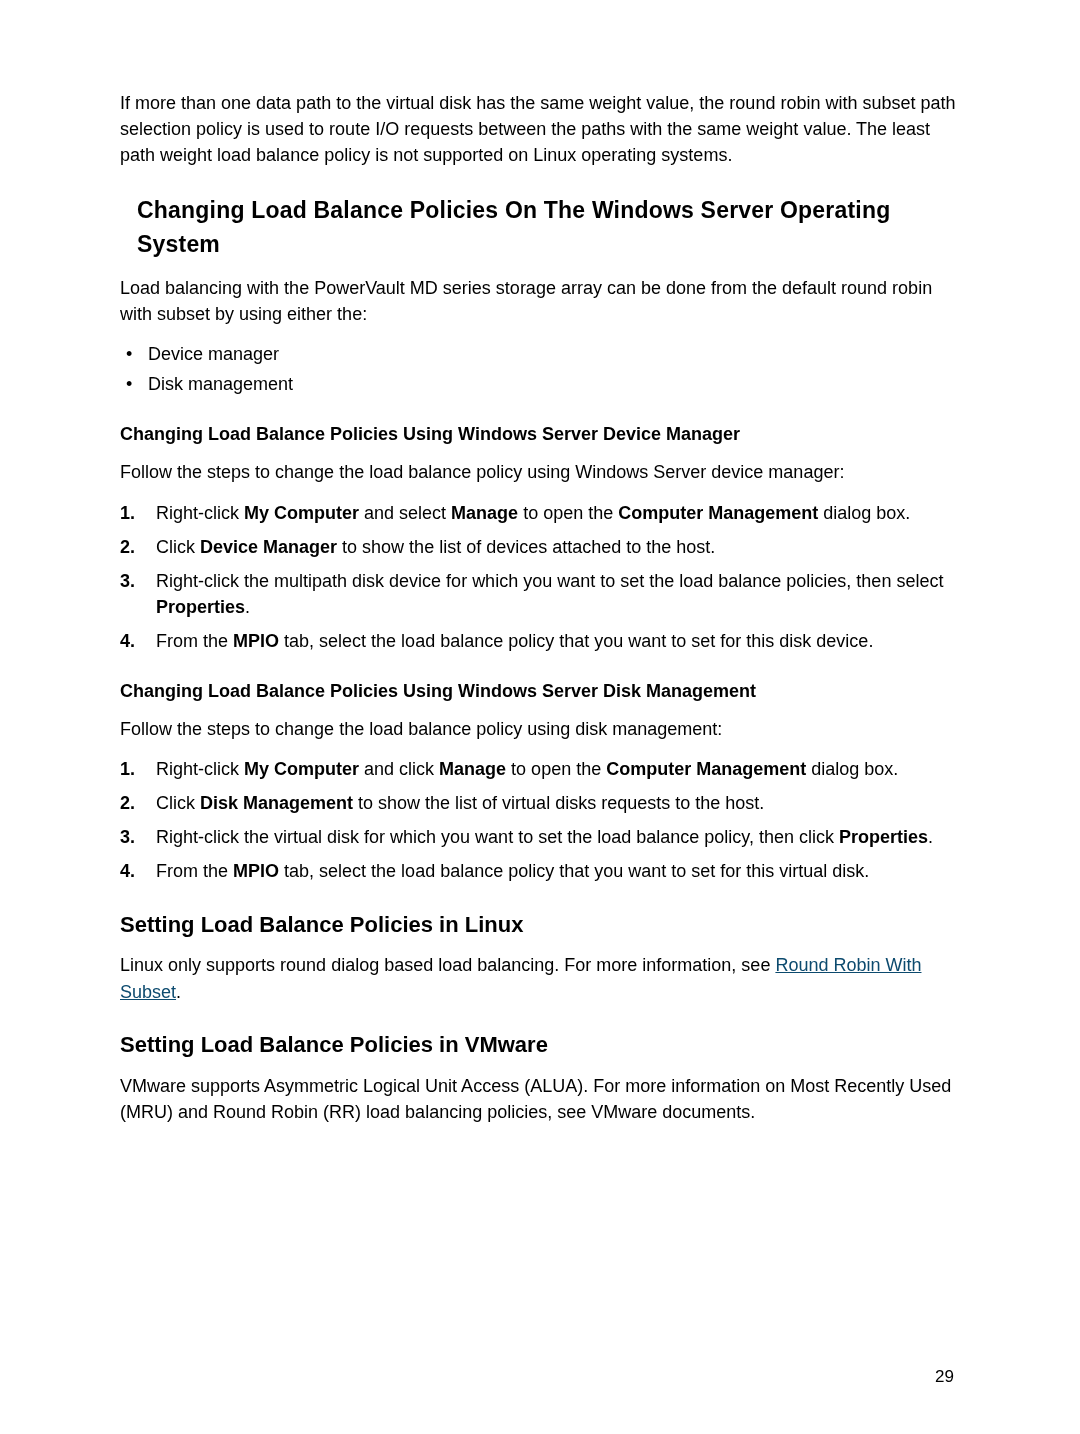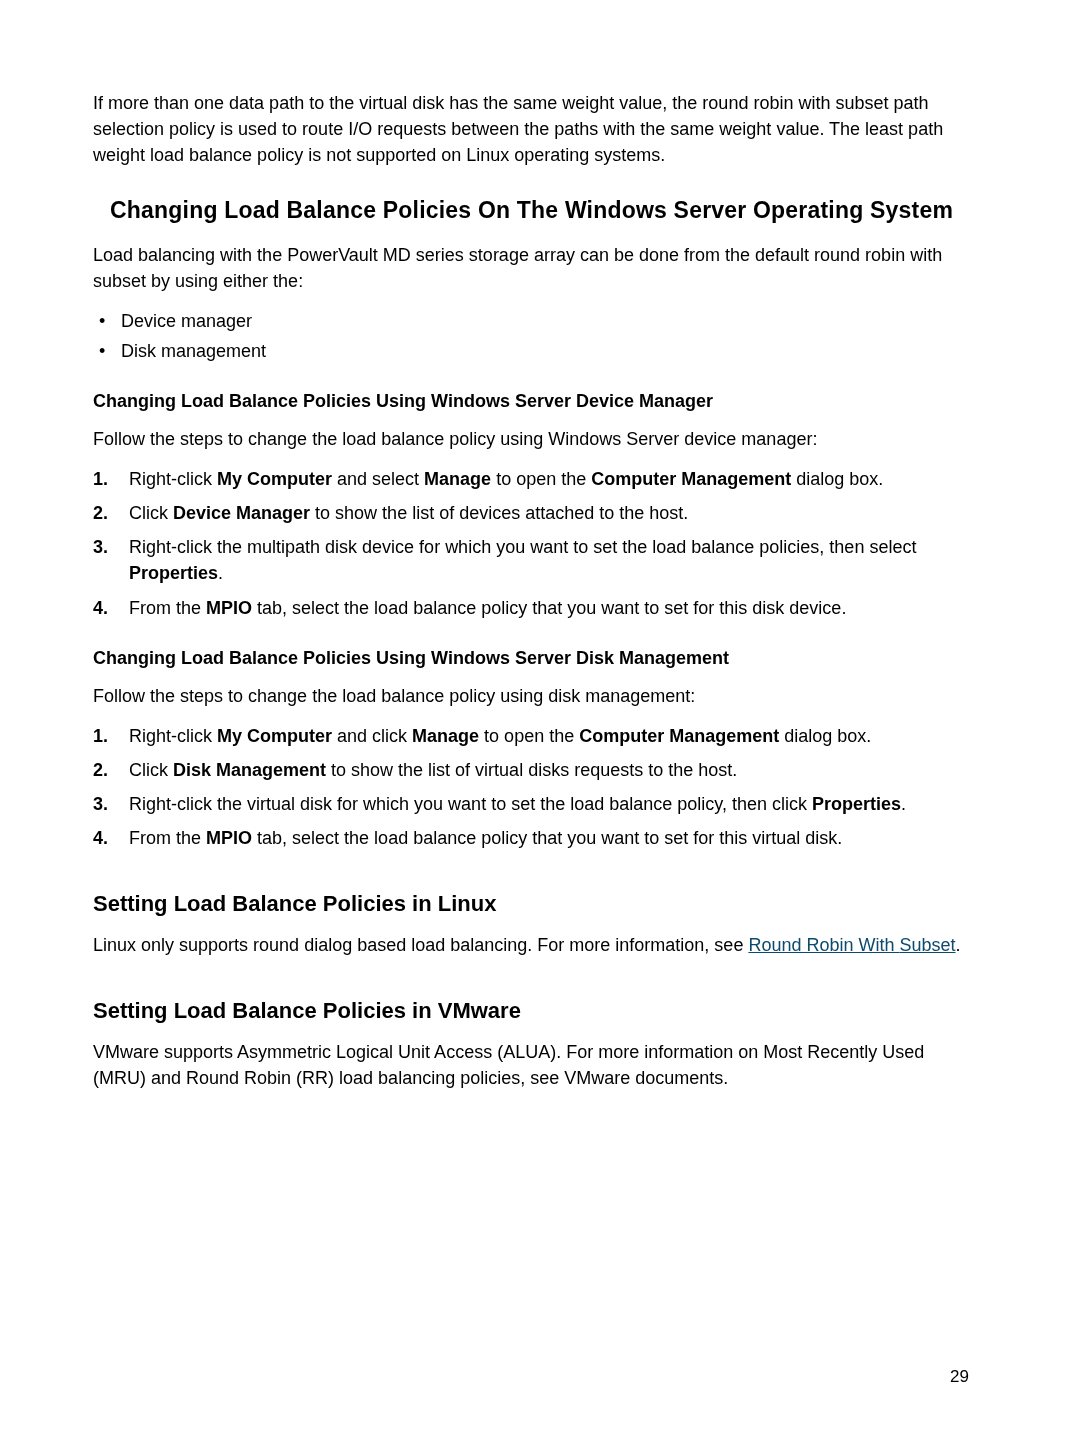--- a/index.html
+++ b/index.html
@@ -11,40 +11,40 @@
     background: #ffffff;
     font-family: "Segoe UI", "Helvetica Neue", Arial, sans-serif;
     color: #000000;
     font-size: 18px;
     line-height: 1.45;
   }
   .page {
     box-sizing: border-box;
     width: 1064px;
     height: 1434px;
-    padding: 90px 95px 60px 93px;
+    padding: 90px 95px 60px 120px;
     position: relative;
     border-radius: 11px;
   }
 
   h2.section {
     font-size: 23px;
     font-weight: 700;
     margin: 26px 0 14px 17px;
     letter-spacing: 0.2px;
   }
   h3.subsection {
     font-size: 18px;
     font-weight: 700;
     margin: 24px 0 12px 0;
   }
   h2.section-medium {
     font-size: 22px;
     font-weight: 700;
-    margin: 37px 0 12px 0;
+    margin: 24px 0 12px 0;
   }
 
   p { margin: 0 0 14px 0; }
   p.lead-after-heading { margin-top: 2px; }
 
   ul.bulleted {
     list-style: none;
     padding: 0;
     margin: 6px 0 18px 0;
   }
@@ -83,21 +83,21 @@
   }
 
   a.inline-link {
     color: #0c4a6e;
     text-decoration: underline;
   }
 
   .page-number {
     position: absolute;
     bottom: 44px;
-    right: 95px;
+    right: 110px;
     font-size: 17px;
   }
 </style>
 </head>
 <body>
 
 <div class="page">
 
   <p>If more than one data path to the virtual disk has the same weight value, the round robin with subset path selection policy is used to route I/O requests between the paths with the same weight value. The least path weight load balance policy is not supported on Linux operating systems.</p>
 

